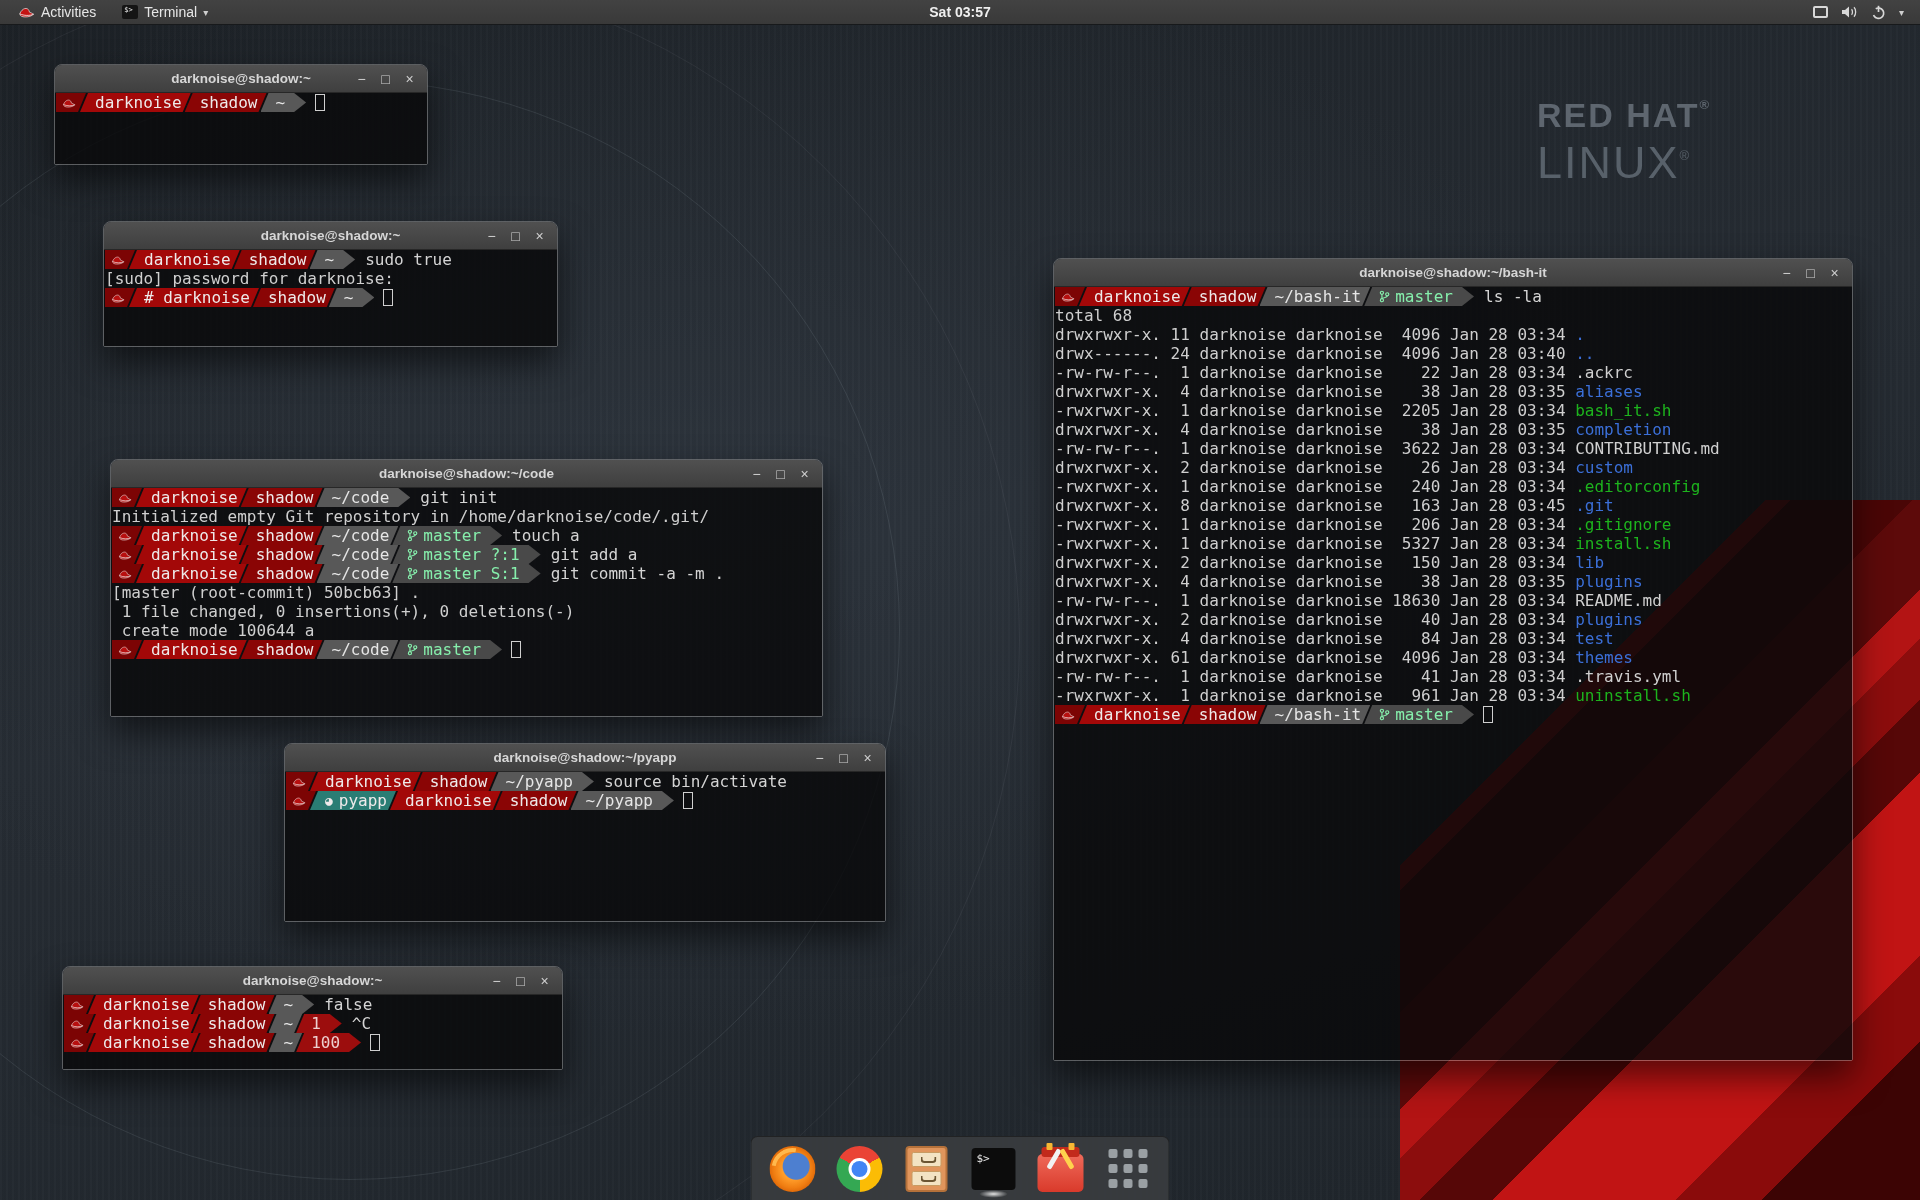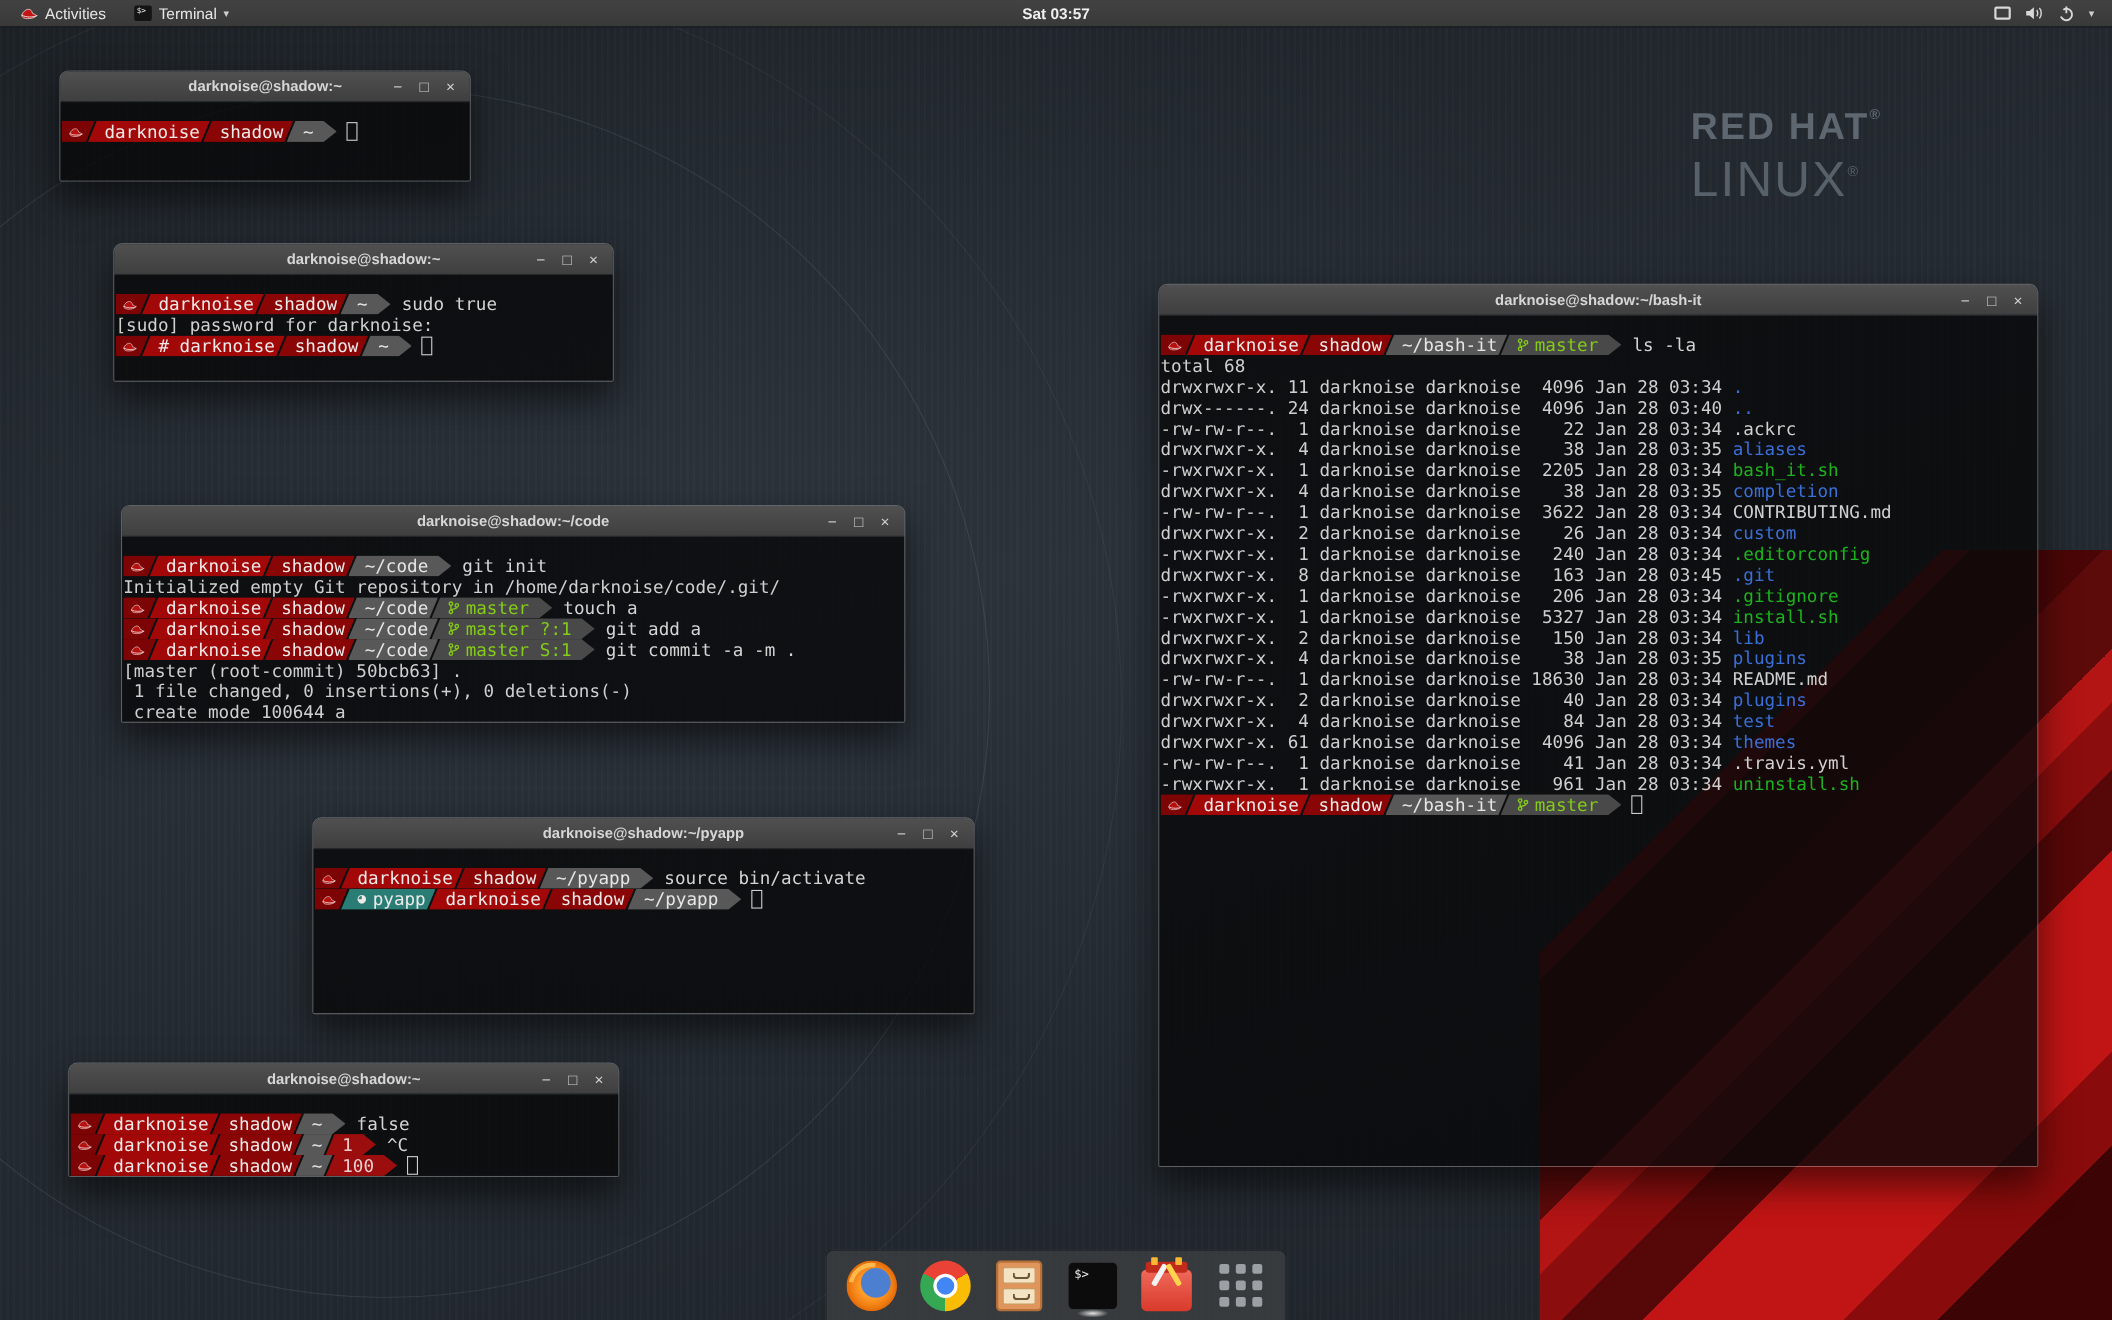--- a/index.html
+++ b/index.html
@@ -54,35 +54,35 @@
   
   .window{position:absolute;display:flex;flex-direction:column;z-index:10;
     border:1px solid rgba(140,140,140,0.55);border-radius:8px 8px 2px 2px;
     box-shadow:0 16px 34px rgba(0,0,0,0.55);}
   .titlebar{flex:0 0 28px;background:linear-gradient(#505050,#3f3f3f);
     border-bottom:1px solid #272727;border-radius:7px 7px 0 0;position:relative;
     display:flex;align-items:center;justify-content:center;}
   .title{font-size:13.5px;font-weight:bold;color:#d6d6d6;}
   .controls{position:absolute;right:7px;top:0;height:100%;display:flex;align-items:center;gap:3px;}
   .ctrl{width:21px;text-align:center;color:#cfcfcf;font-size:14px;line-height:28px;cursor:default;}
-  .term-body{flex:1;background:rgba(8,9,10,0.82);overflow:hidden;padding:17px 0 0 1px;
+  .term-body{flex:1;background:rgba(8,9,10,0.82);overflow:hidden;padding:0 0 0 1px;
     font-family:"DejaVu Sans Mono",monospace;font-size:16px;line-height:19px;color:var(--ls-file,#d0d0d0);}
   .line{height:19px;white-space:pre;}
   .line.out{color:#cfcfcf;}
   .line.prompt{display:flex;align-items:stretch;}
 
   
   .seg{display:inline-flex;align-items:center;height:19px;padding:0 9px 0 15px;margin-left:-6px;
     color:#eeeaea;clip-path:polygon(8px 0,100% 0,calc(100% - 8px) 100%,0 100%);}
   .seg-hat{margin-left:0;padding:0 10px 0 6px;background:var(--seg-hat);
     clip-path:polygon(0 0,100% 0,calc(100% - 8px) 100%,0 100%);}
   .seg-user{background:var(--seg-user);}
   .seg-host{background:var(--seg-host);}
   .seg-path{background:var(--seg-path);color:#e6e6e6;}
-  .seg-git{background:var(--seg-git);color:#84cc16;}
+  .seg-git{background:var(--seg-git);color:#86efac;}
   .seg-venv{background:var(--seg-venv);}
   .seg-exit{background:var(--seg-exit);color:#eccfcf;}
   .seg.last{padding-right:21px;
     clip-path:polygon(8px 0,calc(100% - 12px) 0,100% 50%,calc(100% - 12px) 100%,0 100%);}
   .git-glyph{margin-right:5px;}
   .venv-glyph{margin-right:6px;font-size:13px;}
   .cmd{padding-left:10px;color:#d4d4d4;}
   .cursor{display:inline-block;width:10px;height:17px;border:1px solid #cfcfcf;
     margin-left:9px;align-self:center;}
   .ls-dir{color:var(--ls-dir);}
@@ -201,21 +201,21 @@
               <path d="M2.5 10.5c5.5 3 14.5 3 20 .5" fill="none" stroke="#efeaea" stroke-width="1.2"></path>
             </svg></span><span class="seg seg-user">darknoise</span><span class="seg seg-host">shadow</span><span class="seg seg-path last">~</span><span class="cmd">sudo true</span></div>
         <div class="line out">[sudo] password for darknoise:</div>
         <div class="line prompt"><span class="seg seg-hat"><svg viewBox="0 0 24 16" width="14" height="10">
               <path d="M2.5 10.5c3.5-8.5 11-9.5 13-4.5l.8 2.3c1.8 1 3.9 1.2 5.2 2.7-1.8 2.8-6.6 4-11.5 4-4.2 0-7.5-1.6-7.5-4.5z" fill="#b80f0f" stroke="#e9e2e2" stroke-width="1"></path>
               <path d="M2.5 10.5c5.5 3 14.5 3 20 .5" fill="none" stroke="#efeaea" stroke-width="1.2"></path>
             </svg></span><span class="seg seg-user"># darknoise</span><span class="seg seg-host">shadow</span><span class="seg seg-path last">~</span><span class="cursor"></span></div>
       </div>
   </div>
 
-  <div class="window" style="left:110px;top:459px;width:713px;height:198px;">
+  <div class="window" style="left:110px;top:459px;width:713px;height:258px;">
     <div class="titlebar">
       <span class="title">darknoise@shadow:~/code</span>
       <span class="controls">
           <span class="ctrl">−</span>
           <span class="ctrl">□</span>
           <span class="ctrl">×</span>
         </span>
     </div>
     <div class="term-body">
         <div class="line prompt"><span class="seg seg-hat"><svg viewBox="0 0 24 16" width="14" height="10">

